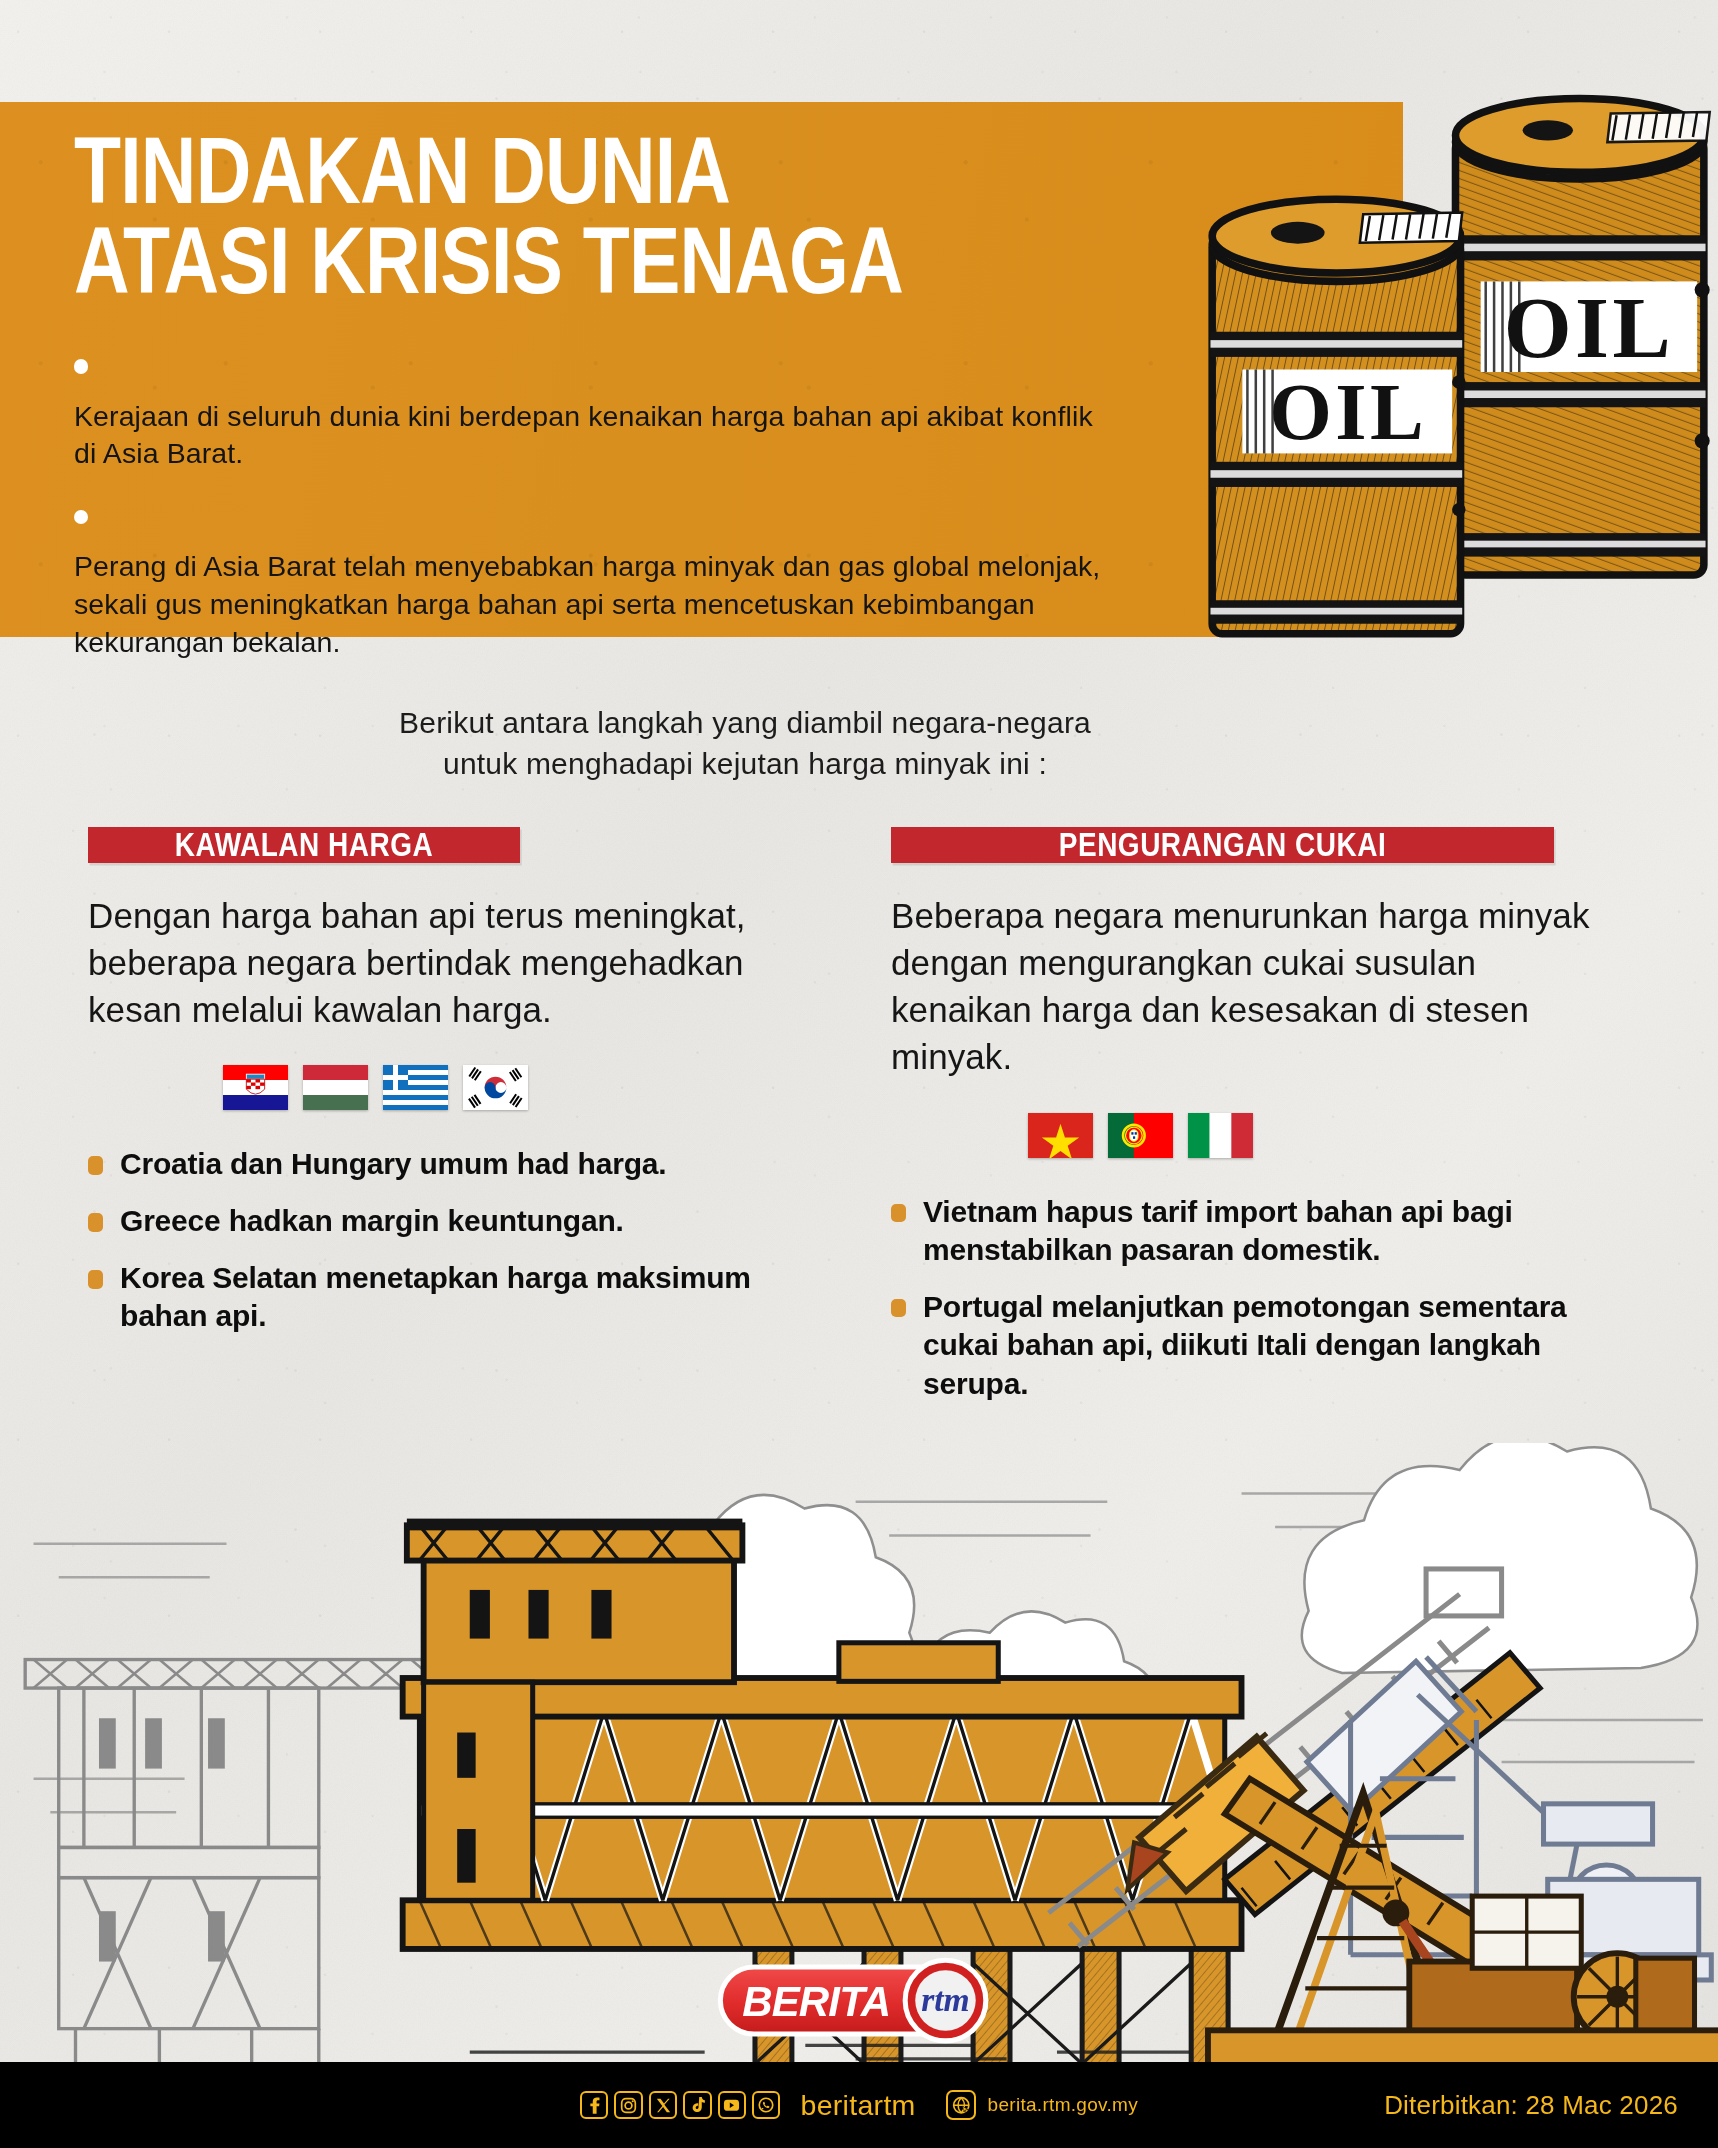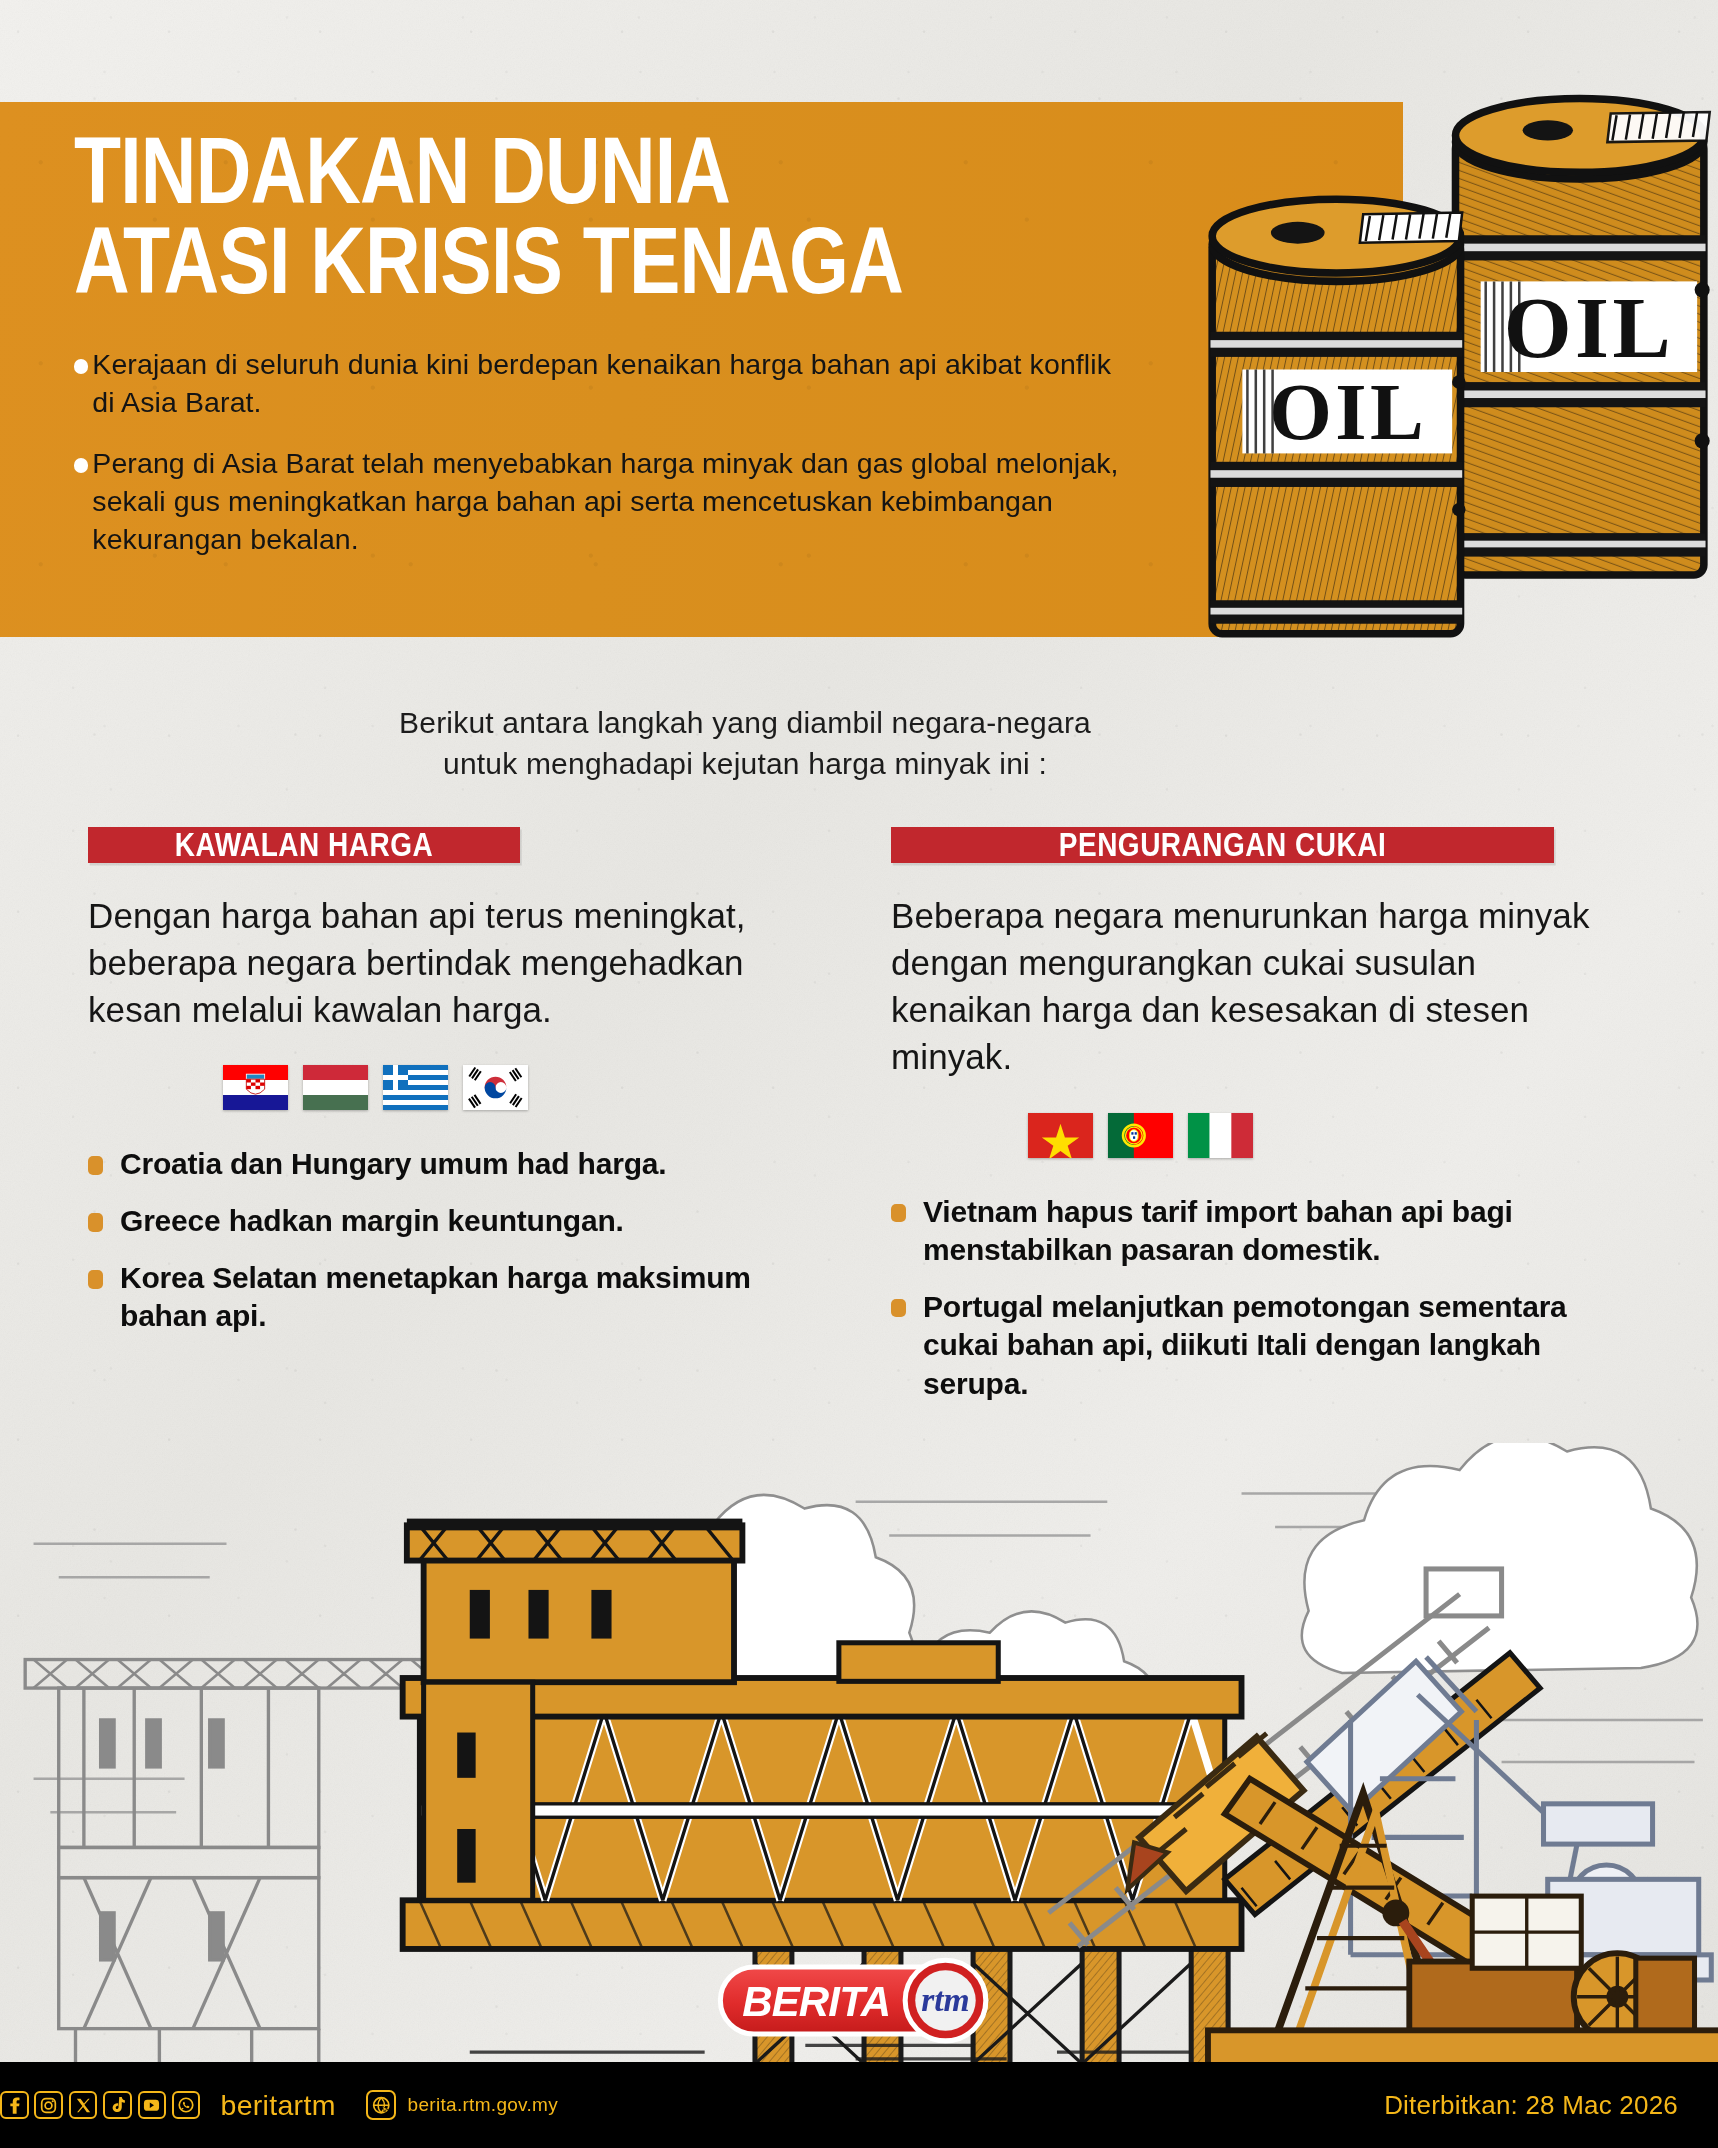--- a/index.html
+++ b/index.html
@@ -45,21 +45,21 @@
     line-height:.96;
     letter-spacing:-0.8px;
     color:#ffffff;
     text-transform:uppercase;
     transform:scaleY(1.22);
     transform-origin:left top;
     white-space:pre-line;
   }
   .header-bullets { margin-top:72px; }
   .hb {
-    display:flex; gap:4px; margin-bottom:23.5px;
+    display:flex; gap:24px; margin-bottom:23.5px;flex-direction:column;
   }
   .hb .dot {
     width:14.3px; height:14.3px; border-radius:50%;
     background:#ffffff; flex:0 0 14.3px; margin-top:13.4px;
   }
   .hb .txt {
     font-size:28.5px; line-height:1.33; color:#141414;
     font-weight:500; letter-spacing:0.1px;
     max-width:1040px;
   }
@@ -123,21 +123,21 @@
   .logo { position:absolute; left:717px; top:1955px; width:294px; height:91px; }
 
   
   .footer {
     position:absolute; left:0; top:2062px; width:1718px; height:86px;
     background:#000;
     display:flex; align-items:center;
   }
   .footer-center {
     position:absolute; left:0; width:1718px;
-    display:flex; align-items:center; gap:11.7px;
+    display:flex; align-items:center; justify-content:center; gap:11.7px;
   }
   .sicons { display:flex; gap:5.9px; align-items:center; }
   .sicon {
     width:28.5px; height:28.5px; border:2.1px solid #f5b719; border-radius:5.9px;
     display:flex; align-items:center; justify-content:center;
     color:#f5b719;
   }
   .handle { color:#f5b719; font-size:28.5px; letter-spacing:0.3px; margin-left:8.4px; }
   .weburl { color:#f5b719; font-size:19px; letter-spacing:0.3px; }
   .globe {

